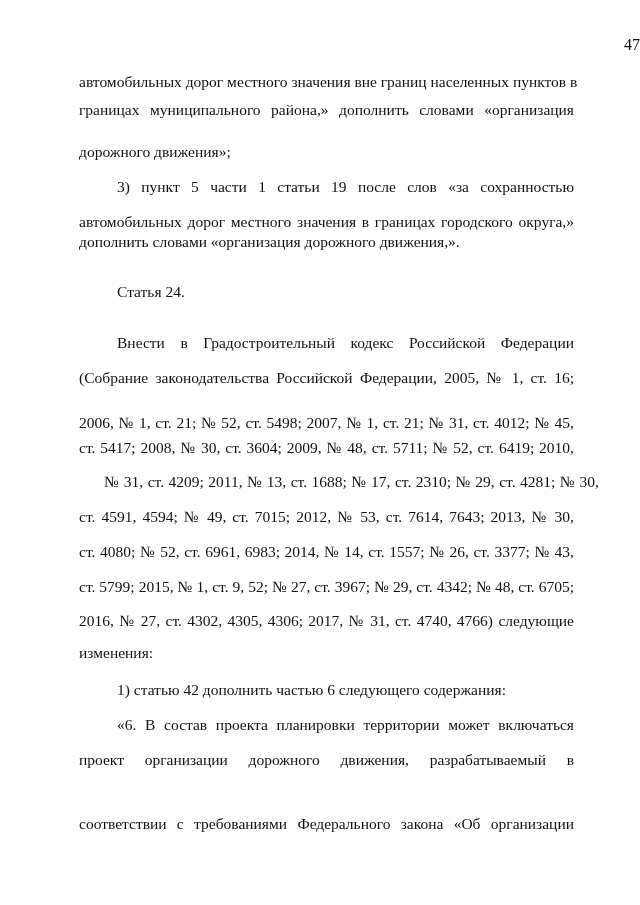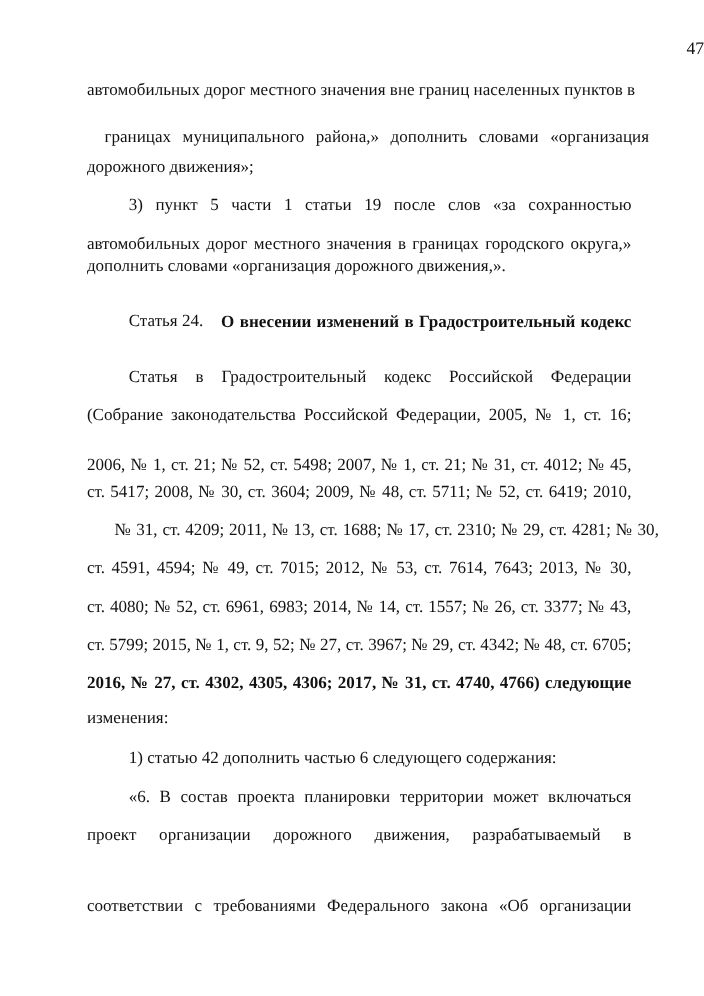--- a/index.html
+++ b/index.html
@@ -27,40 +27,39 @@
     }
     .heading-title .t1 { display: block; text-align: justify; text-align-last: justify; white-space: nowrap; }
     .heading-title .t2 { display: block; }
   </style>
 </head>
 <body>
 
 <div class="page-number">47</div>
 
 <div class="line" style="top:73px;">автомобильных дорог местного значения вне границ населенных пунктов в</div>
-<div class="line" style="top:116px;margin-left:16px;">границах муниципального района,» дополнить словами «организация</div>
+<div class="line" style="top:101px;">границах муниципального района,» дополнить словами «организация</div>
 <div class="line last" style="top:143px;">дорожного движения»;</div>
 
 <div class="line indent" style="top:178px;">3) пункт 5   части 1   статьи 19   после   слов   «за   сохранностью</div>
 <div class="line" style="top:213px;">автомобильных дорог местного значения в границах городского округа,»</div>
 <div class="line last" style="top:233px;">дополнить словами «организация дорожного движения,».</div>
 
 <div class="heading-label">Статья 24.</div>
 <div class="heading-title">
-  <span class="t1">О внесении изменений в Градостроительный кодекс</span>
 </div>
 
-<div class="line indent" style="top:334px;">Статья в Градостроительный кодекс Российской Федерации</div>
+<div class="line indent" style="top:334px;">Внести в Градостроительный кодекс Российской Федерации</div>
 <div class="line" style="top:369px;">(Собрание законодательства Российской Федерации, 2005, № 1, ст. 16;</div>
 <div class="line" style="top:404px;margin-top:10px;">2006, № 1, ст. 21; № 52, ст. 5498; 2007, № 1, ст. 21; № 31, ст. 4012; № 45,</div>
 <div class="line" style="top:439px;">ст. 5417; 2008, № 30, ст. 3604; 2009, № 48, ст. 5711; № 52, ст. 6419; 2010,</div>
 <div class="line" style="top:473px;margin-left:25px;">№ 31, ст. 4209; 2011, № 13, ст. 1688; № 17, ст. 2310; № 29, ст. 4281; № 30,</div>
 <div class="line" style="top:508px;">ст. 4591, 4594; № 49, ст. 7015; 2012, № 53, ст. 7614, 7643; 2013, № 30,</div>
 <div class="line" style="top:543px;">ст. 4080; № 52, ст. 6961, 6983; 2014, № 14, ст. 1557; № 26, ст. 3377; № 43,</div>
 <div class="line" style="top:578px;">ст. 5799; 2015, № 1, ст. 9, 52; № 27, ст. 3967; № 29, ст. 4342; № 48, ст. 6705;</div>
-<div class="line" style="top:612px;font-weight:bold;">2016, № 27, ст. 4302, 4305, 4306; 2017, № 31, ст. 4740, 4766) следующие</div>
+<div class="line" style="top:612px;">2016, № 27, ст. 4302, 4305, 4306; 2017, № 31, ст. 4740, 4766) следующие</div>
 <div class="line last" style="top:644px;">изменения:</div>
 
 <div class="line indent last" style="top:681px;">1) статью 42 дополнить частью 6 следующего содержания:</div>
 
 <div class="line indent" style="top:716px;">«6. В состав проекта планировки территории может включаться</div>
 <div class="line" style="top:751px;">проект организации дорожного движения, разрабатываемый в</div>
 <div class="line" style="top:785px;margin-top:30px;">соответствии с требованиями Федерального закона «Об организации</div>
 
 </body></html>

